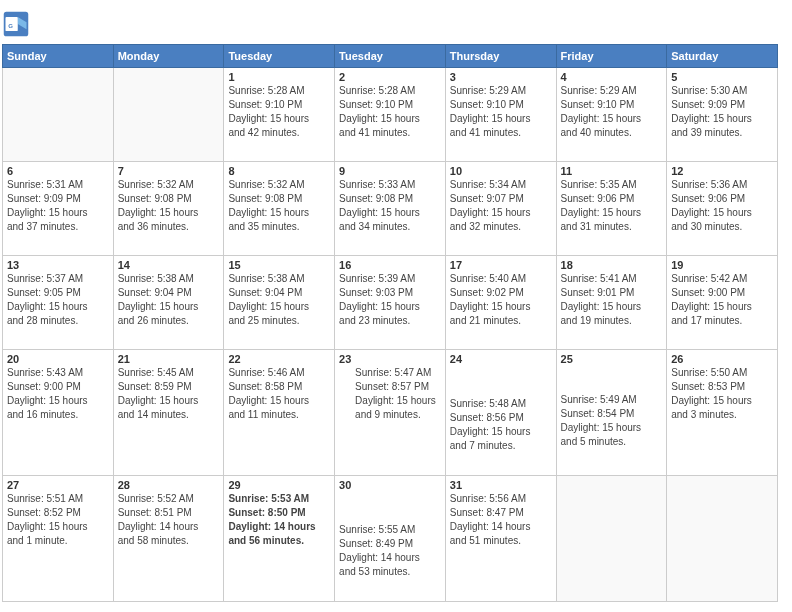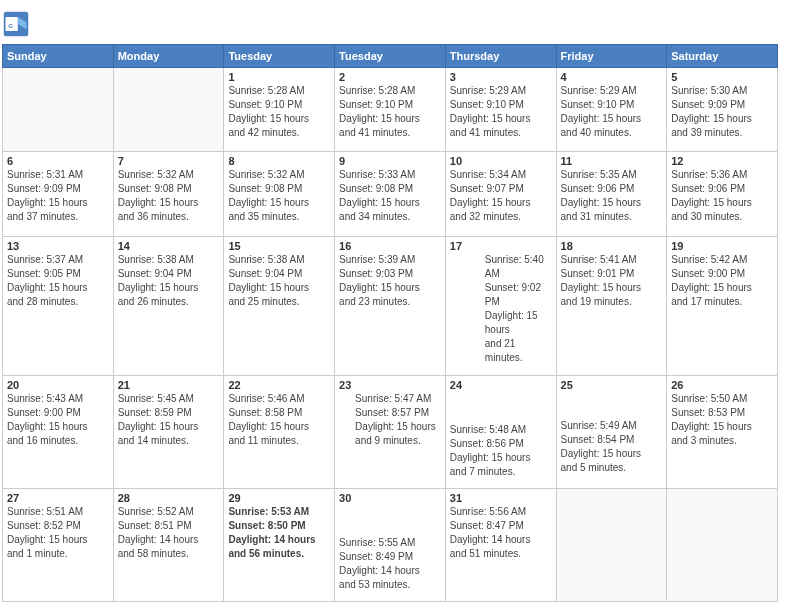--- a/index.html
+++ b/index.html
@@ -241,21 +241,21 @@
           </td>
           <td>
             <div class="day-number">16</div>
             <div class="day-info" style="white-space: pre-line;">Sunrise: 5:39 AM
 Sunset: 9:03 PM
 Daylight: 15 hours
 and 23 minutes.</div>
           </td>
           <td>
             <div class="day-number">17</div>
-            <div class="day-info" style="white-space: pre-line; margin-left: 35px;">Sunrise: 5:40 AM
+            <div class="day-info" style="white-space: pre-line;">Sunrise: 5:40 AM
 Sunset: 9:02 PM
 Daylight: 15 hours
 and 21 minutes.</div>
           </td>
           <td>
             <div class="day-number">18</div>
             <div class="day-info" style="white-space: pre-line;">Sunrise: 5:41 AM
 Sunset: 9:01 PM
 Daylight: 15 hours
 and 19 minutes.</div>

